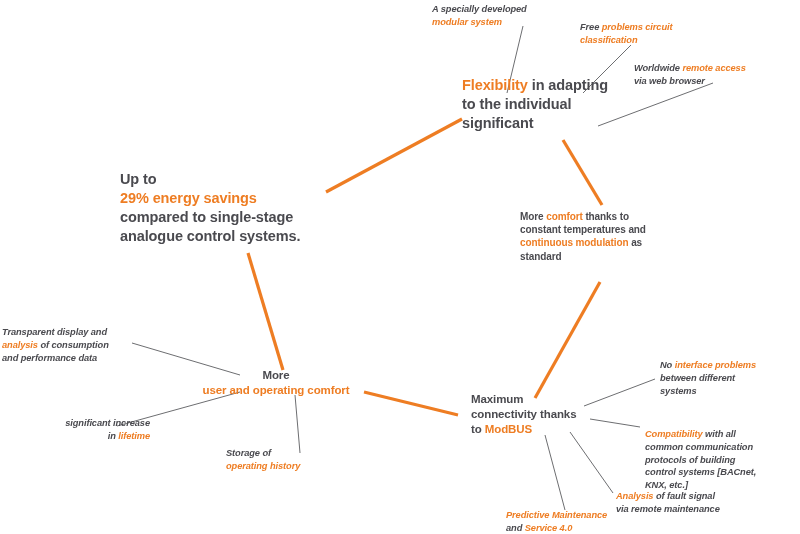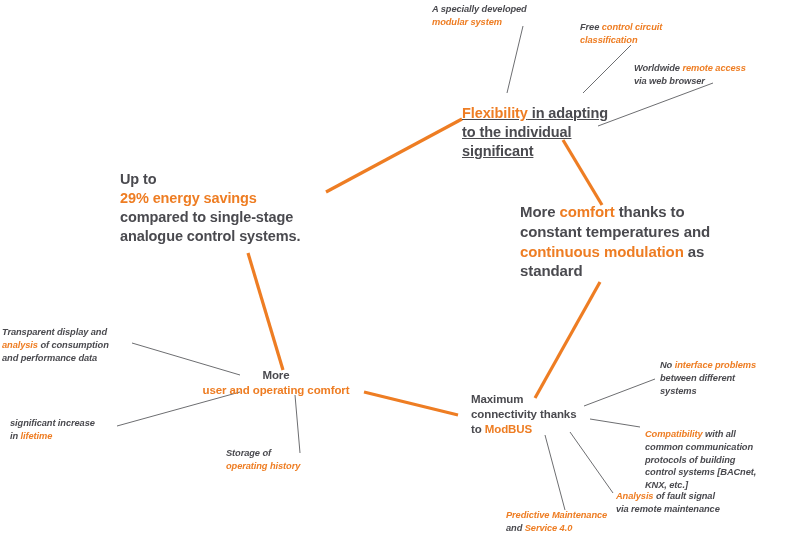--- a/index.html
+++ b/index.html
@@ -28,21 +28,22 @@
     position: absolute;
     color: #4a4a4f;
     font-weight: bold;
     letter-spacing: -0.1px;
   }
   .hub {
     font-size: 14.5px;
     line-height: 1.32;
   }
   .hub.big {
-    font-size: 15px;
+    font-size: 10px;
+    margin-top: 8px;
   }
   .leaf {
     font-size: 9.3px;
     line-height: 1.38;
     font-style: italic;
   }
   .accent {
     color: #ee7d23;
   }
   .ta-left  { text-align: left; }
@@ -68,39 +69,39 @@
       </g>
     <g id="accent-edges">
         <line x1="326" y1="192" x2="462" y2="119" stroke="#ee7d23" stroke-width="3.2" stroke-linecap="butt"></line>
         <line x1="563" y1="140" x2="602" y2="205" stroke="#ee7d23" stroke-width="3.2" stroke-linecap="butt"></line>
         <line x1="248" y1="253" x2="283" y2="370" stroke="#ee7d23" stroke-width="3.2" stroke-linecap="butt"></line>
         <line x1="600" y1="282" x2="535" y2="398" stroke="#ee7d23" stroke-width="3.2" stroke-linecap="butt"></line>
         <line x1="364" y1="392" x2="458" y2="415" stroke="#ee7d23" stroke-width="3.2" stroke-linecap="butt"></line>
       </g>
   </svg>
 
-  <div class="node hub ta-left" style="left:462px; top:104px; width:170px;text-decoration:underline;"><span class="accent">Flexibility</span><span> in adapting</span><br><span>to the individual</span><br><span>significant</span></div>
+  <div class="node hub ta-left" style="left:462px; top:76px; width:170px;"><span class="accent">Flexibility</span><span> in adapting</span><br><span>to the individual</span><br><span>significant</span></div>
 
   <div class="node hub big ta-left" style="left:520px; top:202px; width:260px;"><span>More </span><span class="accent">comfort</span><span> thanks to</span><br><span>constant temperatures and</span><br><span class="accent">continuous modulation</span><span> as</span><br><span>standard</span></div>
 
   <div class="node hub ta-left" style="left:120px; top:170px; width:230px;"><span>Up to</span><br><span class="accent">29% energy savings</span><br><span>compared to single-stage</span><br><span>analogue control systems.</span></div>
 
   <div class="node hub ta-center" style="left:186px; top:368px; width:180px; font-size:11.5px;"><span>More</span><br><span class="accent">user and operating comfort</span></div>
 
   <div class="node hub ta-left" style="left:471px; top:392px; width:130px; font-size:11.5px;"><span>Maximum</span><br><span>connectivity thanks</span><br><span>to </span><span class="accent">ModBUS</span></div>
 
   <div class="node leaf ta-left" style="left:432px; top:3px; width:160px;"><span>A specially developed</span><br><span class="accent">modular system</span></div>
 
-  <div class="node leaf ta-left" style="left:580px; top:21px; width:140px;"><span>Free </span><span class="accent">control circuit</span><br><span class="accent">classification</span></div>
+  <div class="node leaf ta-left" style="left:580px; top:21px; width:140px;"><span>Free </span><span class="accent">problems circuit</span><br><span class="accent">classification</span></div>
 
   <div class="node leaf ta-left" style="left:634px; top:62px; width:166px;"><span>Worldwide </span><span class="accent">remote access</span><br><span>via web browser</span></div>
 
   <div class="node leaf ta-left" style="left:2px; top:326px; width:150px;"><span>Transparent display and</span><br><span class="accent">analysis</span><span> of consumption</span><br><span>and performance data</span></div>
 
-  <div class="node leaf ta-left" style="left:10px; top:417px; width:140px;"><span>significant increase</span><br><span>in </span><span class="accent">lifetime</span></div>
+  <div class="node leaf ta-left" style="left:10px; top:417px; width:140px;text-align:right;"><span>significant increase</span><br><span>in </span><span class="accent">lifetime</span></div>
 
   <div class="node leaf ta-left" style="left:226px; top:447px; width:130px;"><span>Storage of</span><br><span class="accent">operating history</span></div>
 
   <div class="node leaf ta-left" style="left:660px; top:359px; width:140px;"><span>No </span><span class="accent">interface problems</span><br><span>between different</span><br><span>systems</span></div>
 
   <div class="node leaf ta-left" style="left:645px; top:428px; width:152px;"><span class="accent">Compatibility</span><span> with all</span><br><span>common communication</span><br><span>protocols of building</span><br><span>control systems [BACnet,</span><br><span>KNX, etc.]</span></div>
 
   <div class="node leaf ta-left" style="left:616px; top:490px; width:180px;"><span class="accent">Analysis</span><span> of fault signal</span><br><span>via remote maintenance</span></div>
 
   <div class="node leaf ta-left" style="left:506px; top:509px; width:150px;"><span class="accent">Predictive Maintenance</span><br><span>and </span><span class="accent">Service 4.0</span></div>

